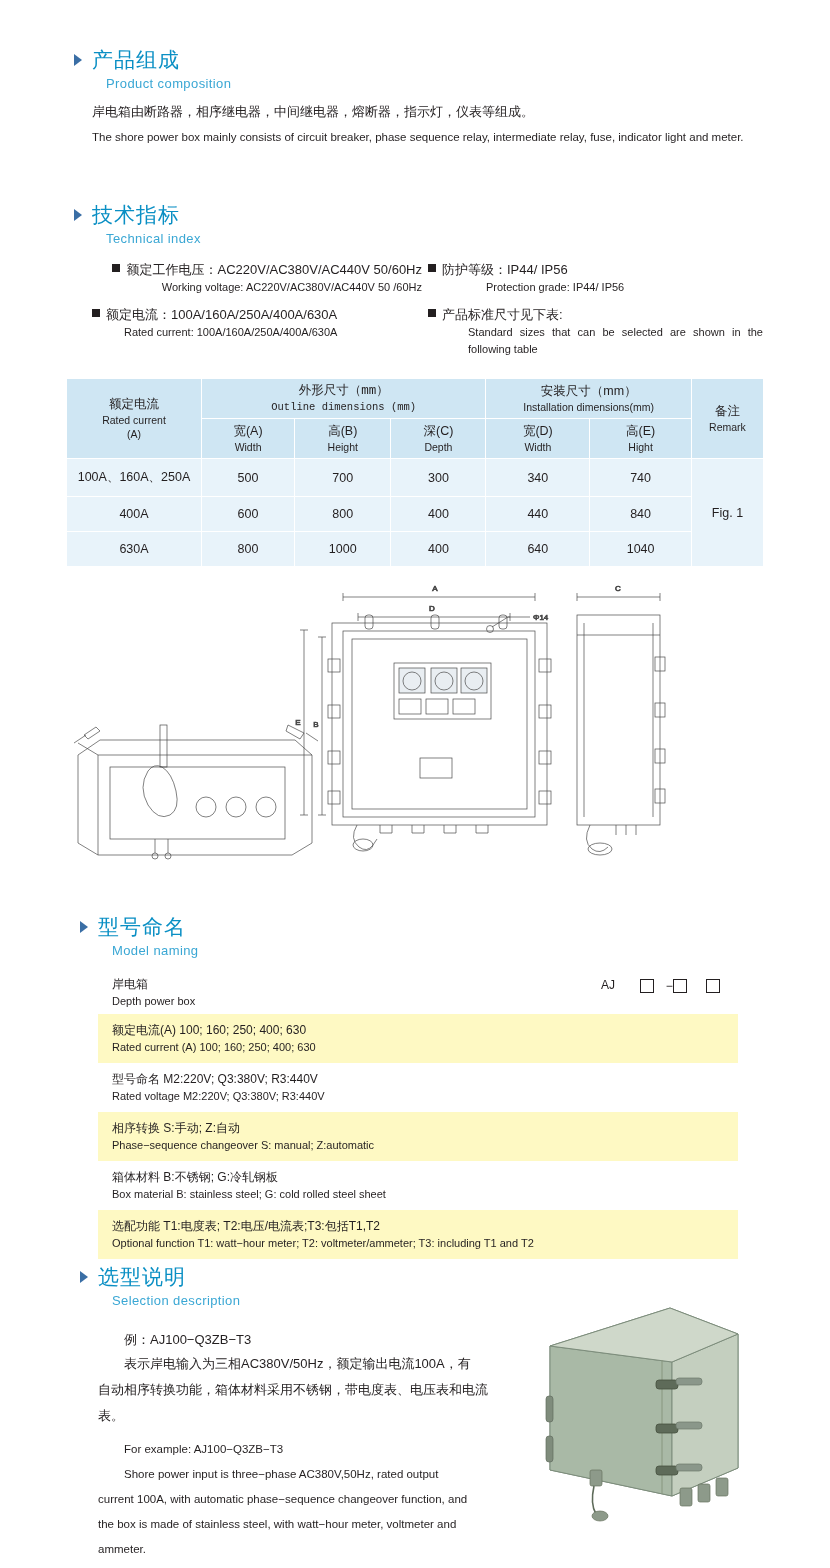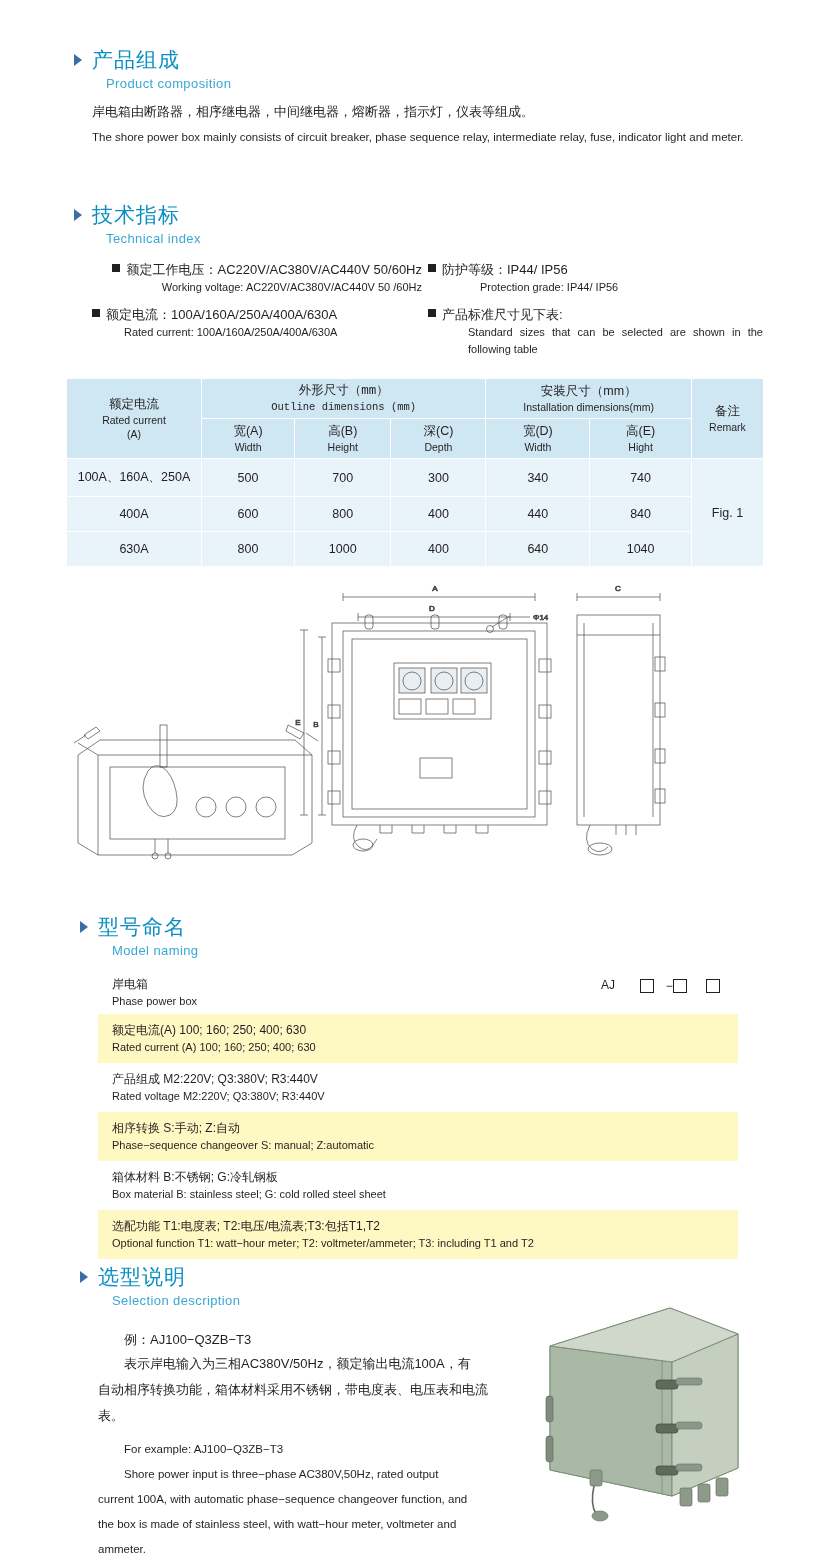--- a/index.html
+++ b/index.html
@@ -113,21 +113,21 @@
     <span class="b-en" style="margin-left:21px;">Working voltage: AC220V/AC380V/AC440V 50 /60Hz</span>
   </div>
 
   <div class="bullet-row" style="left:92px; top:305px; width:330px;">
     <span class="sq"></span><span class="b-cn">额定电流：100A/160A/250A/400A/630A</span>
     <span class="b-en" style="margin-left:32px;">Rated current: 100A/160A/250A/400A/630A</span>
   </div>
 
   <div class="bullet-row" style="left:428px; top:260px; width:330px;">
     <span class="sq"></span><span class="b-cn">防护等级：IP44/ IP56</span>
-    <span class="b-en" style="margin-left:16px;padding-left:36px;">Protection grade: IP44/ IP56</span>
+    <span class="b-en" style="margin-left:22px;padding-left:36px;">Protection grade: IP44/ IP56</span>
   </div>
 
   <div class="bullet-row" style="left:428px; top:305px; width:335px;">
     <span class="sq"></span><span class="b-cn">产品标准尺寸见下表:</span>
     <span class="b-en" style="margin-left:40px; text-align:justify; display:block; width:295px;">Standard  sizes  that  can  be  selected  are  shown  in  the  following table</span>
   </div>
 
   <table class="spec-table">
     <thead>
       <tr>
@@ -310,34 +310,34 @@
 
   <div class="sec-head" style="left:80px; top:915px;">
     <span class="arrow"></span>
     <div class="cn">型号命名</div>
     <div class="en">Model naming</div>
   </div>
 
   <div class="model-box">
     <div class="mrow plain" style="height:46px;">
       <div class="m-cn">岸电箱</div>
-      <div class="m-en">Phase power box</div>
+      <div class="m-en">Depth power box</div>
       <div class="code-row">
         <span class="code-aj">AJ</span>
         <span class="sqbox"></span>
         <span class="dash">−</span><span class="sqbox" style="margin-left:0;"></span>
         <span class="sqbox"></span>
       </div>
     </div>
     <div class="mrow alt">
       <div class="m-cn">额定电流(A)  100; 160; 250; 400; 630</div>
       <div class="m-en">Rated current (A)  100; 160; 250; 400; 630</div>
     </div>
     <div class="mrow plain">
-      <div class="m-cn">产品组成   M2:220V;  Q3:380V;  R3:440V</div>
+      <div class="m-cn">型号命名   M2:220V;  Q3:380V;  R3:440V</div>
       <div class="m-en">Rated voltage   M2:220V;  Q3:380V;  R3:440V</div>
     </div>
     <div class="mrow alt">
       <div class="m-cn">相序转换  S:手动; Z:自动</div>
       <div class="m-en">Phase−sequence changeover  S: manual;  Z:automatic</div>
     </div>
     <div class="mrow plain">
       <div class="m-cn">箱体材料       B:不锈钢;  G:冷轧钢板</div>
       <div class="m-en">Box material    B: stainless steel;  G: cold rolled steel sheet</div>
     </div>

